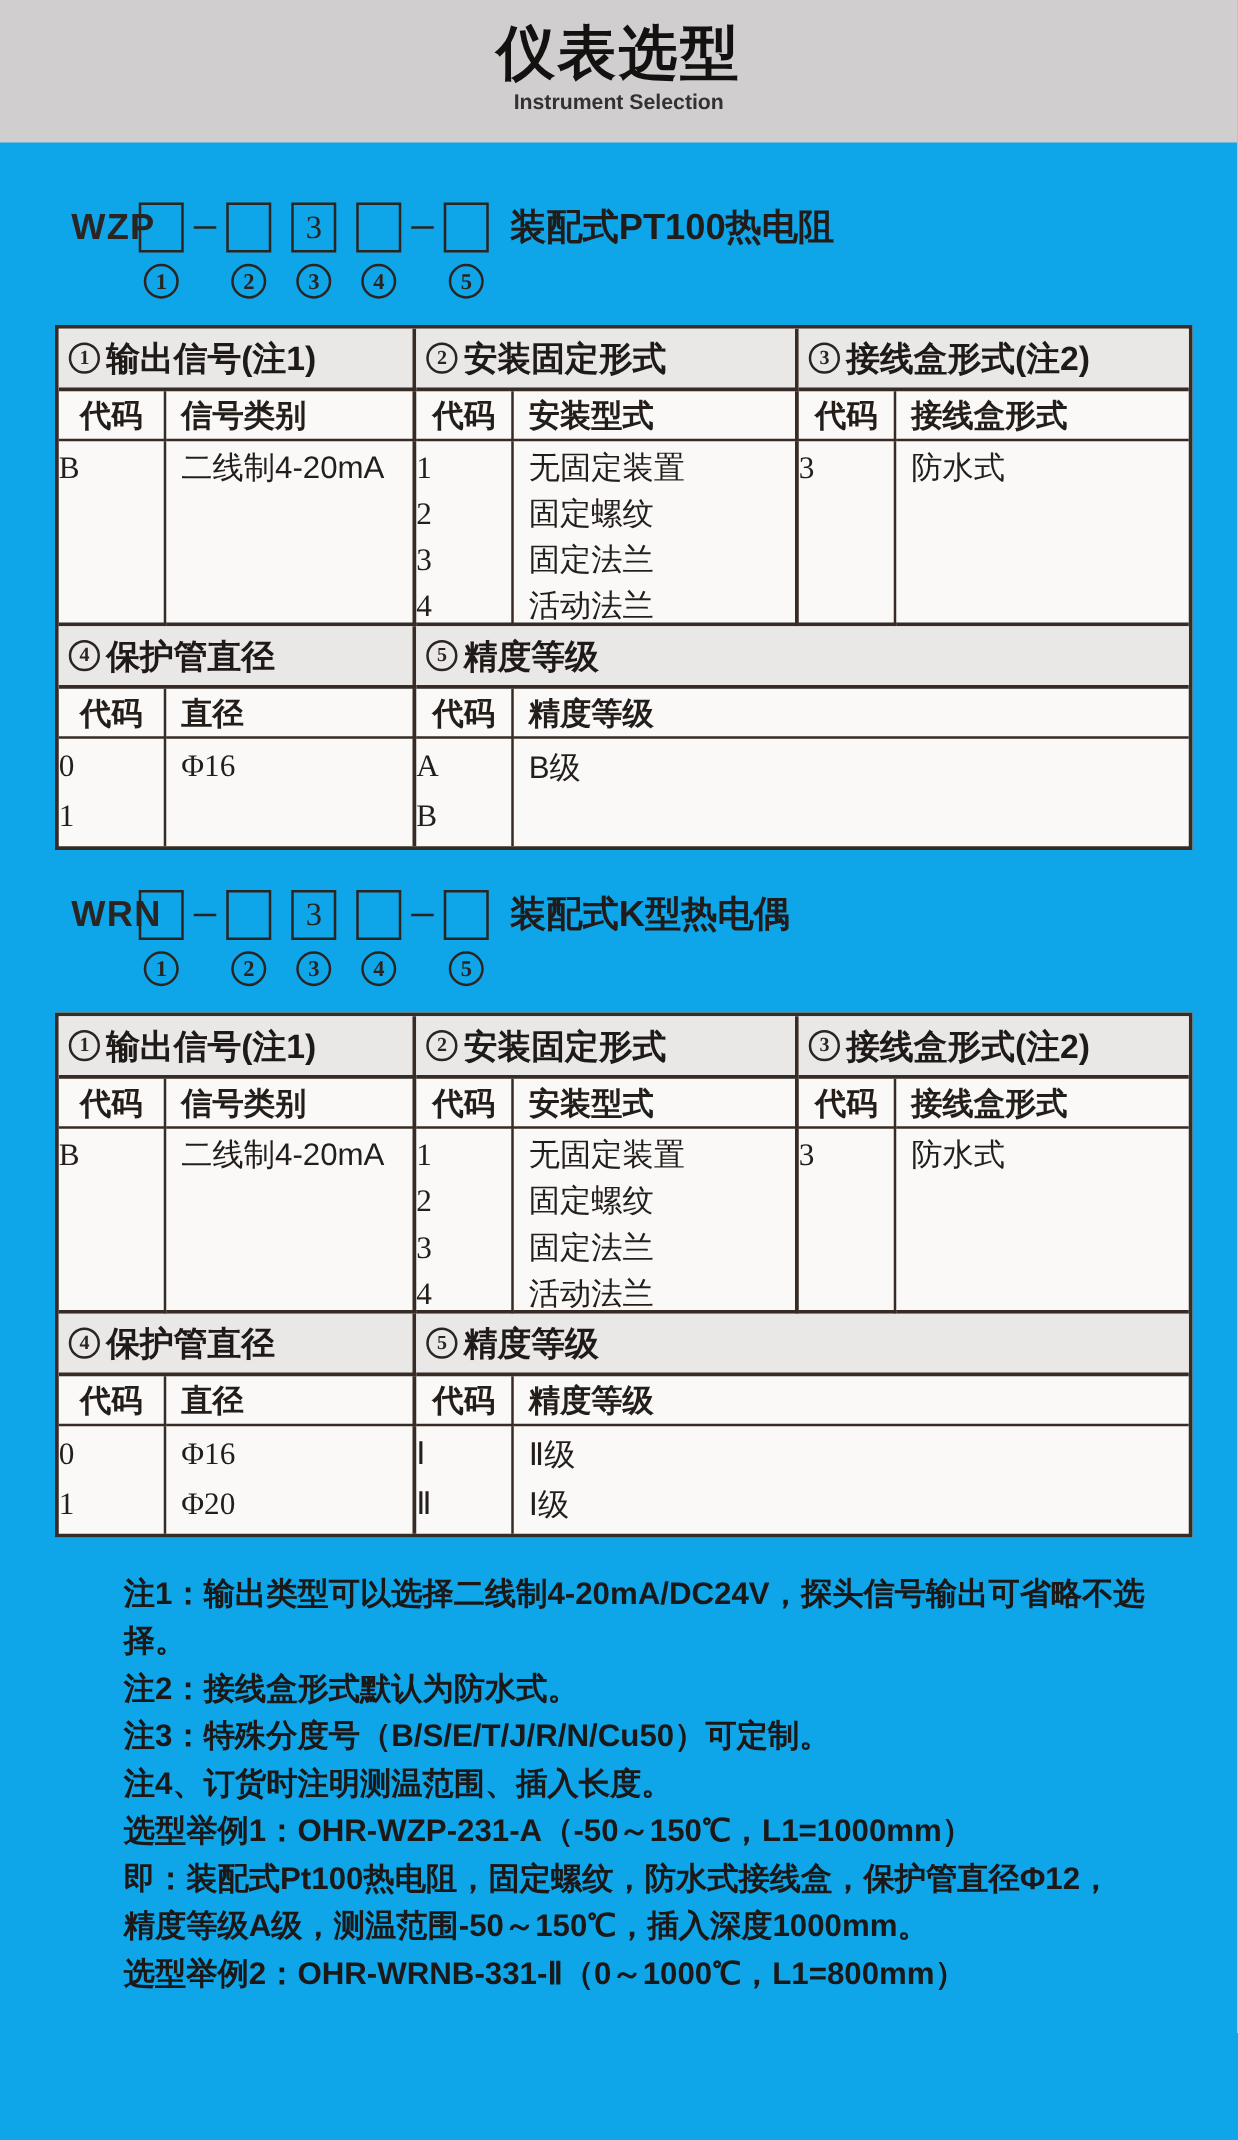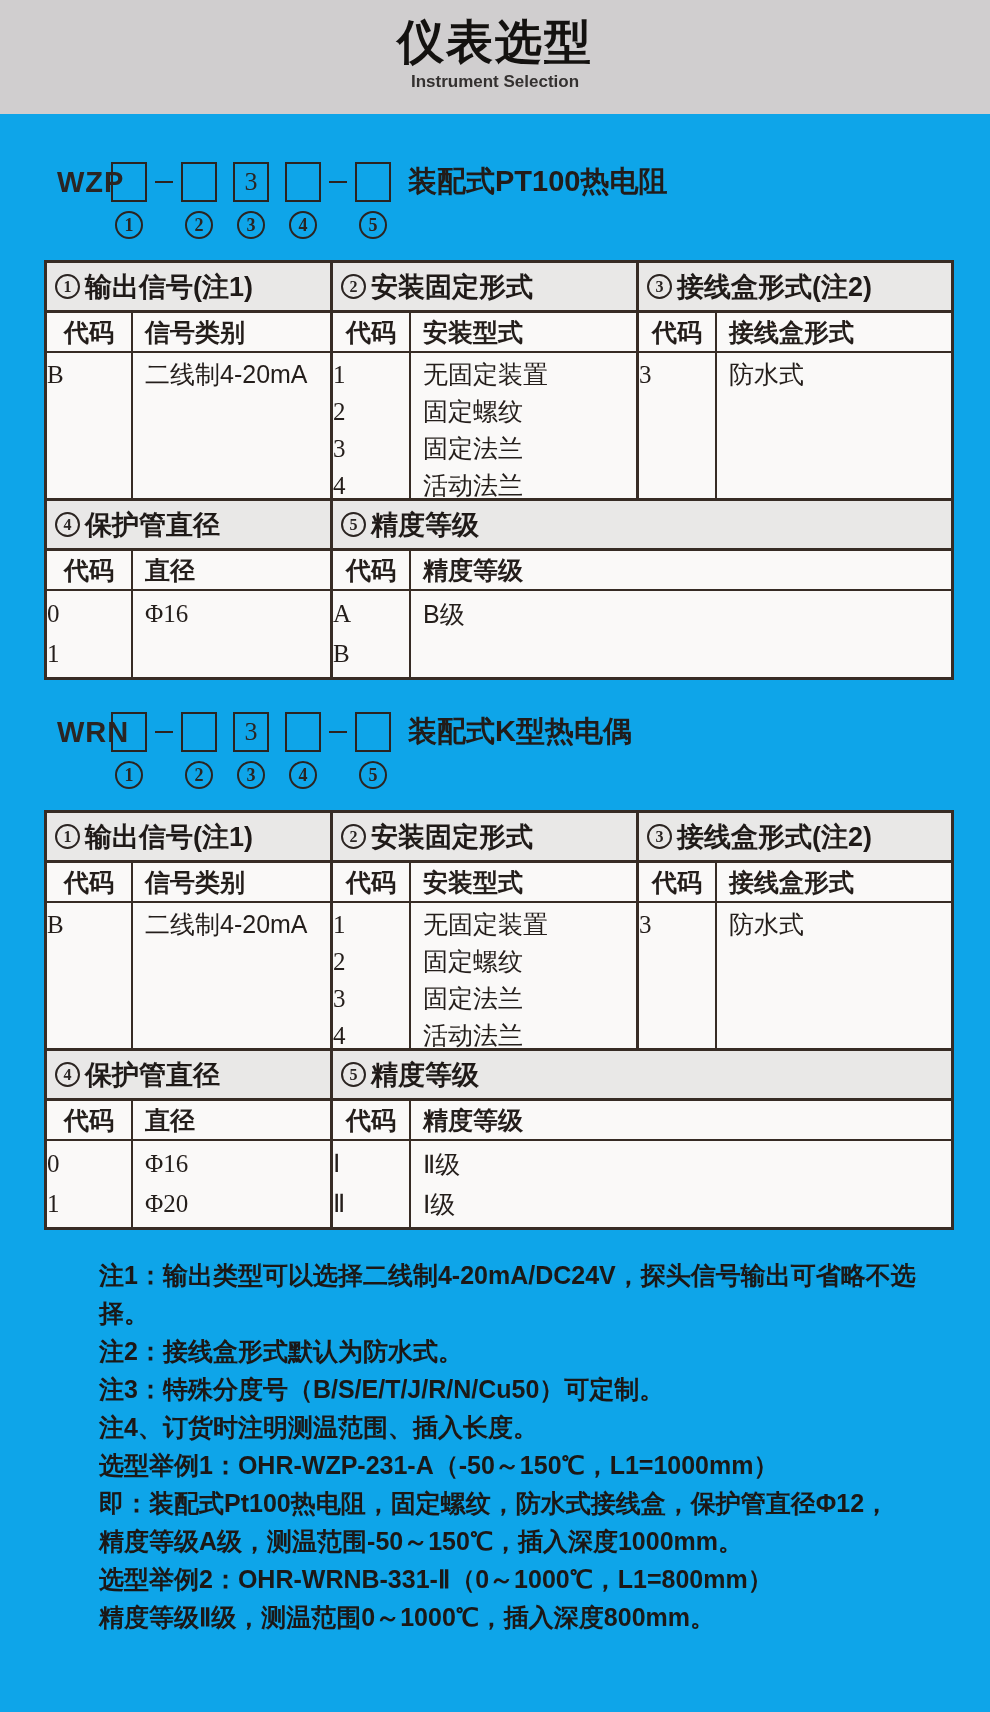--- a/index.html
+++ b/index.html
@@ -262,17 +262,16 @@
 
     <div class="notes">
       <div class="note">注1：输出类型可以选择二线制4-20mA/DC24V，探头信号输出可省略不选择。</div>
       <div class="note">注2：接线盒形式默认为防水式。</div>
       <div class="note">注3：特殊分度号（B/S/E/T/J/R/N/Cu50）可定制。</div>
       <div class="note">注4、订货时注明测温范围、插入长度。</div>
       <div class="note">选型举例1：OHR-WZP-231-A（-50～150℃，L1=1000mm）</div>
       <div class="note">即：装配式Pt100热电阻，固定螺纹，防水式接线盒，保护管直径Φ12，</div>
       <div class="note">精度等级A级，测温范围-50～150℃，插入深度1000mm。</div>
       <div class="note">选型举例2：OHR-WRNB-331-Ⅱ（0～1000℃，L1=800mm）</div>
-      <div class="note">精度等级Ⅱ级，测温范围0～1000℃，插入深度800mm。</div>
     </div>
 
   </div>
 </div>
 
 </body></html>

